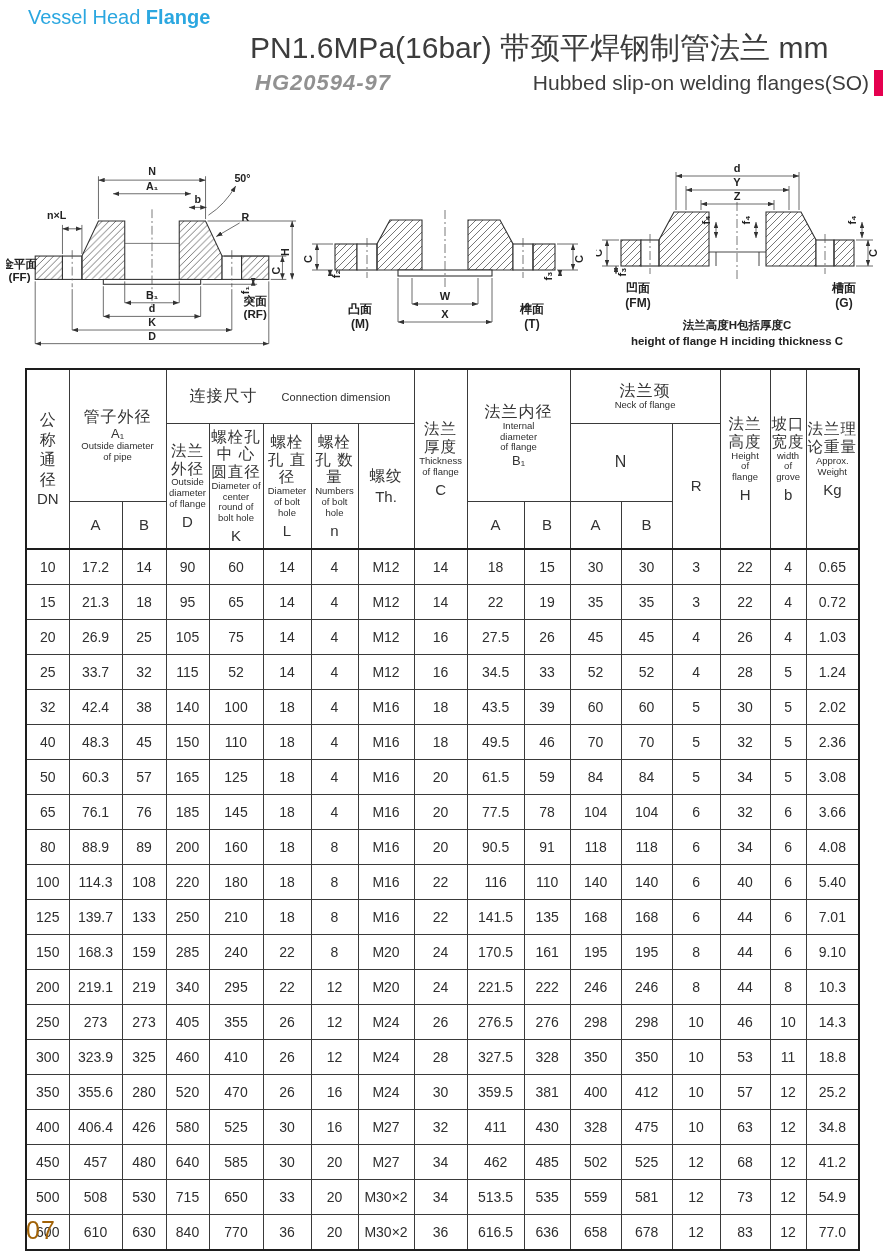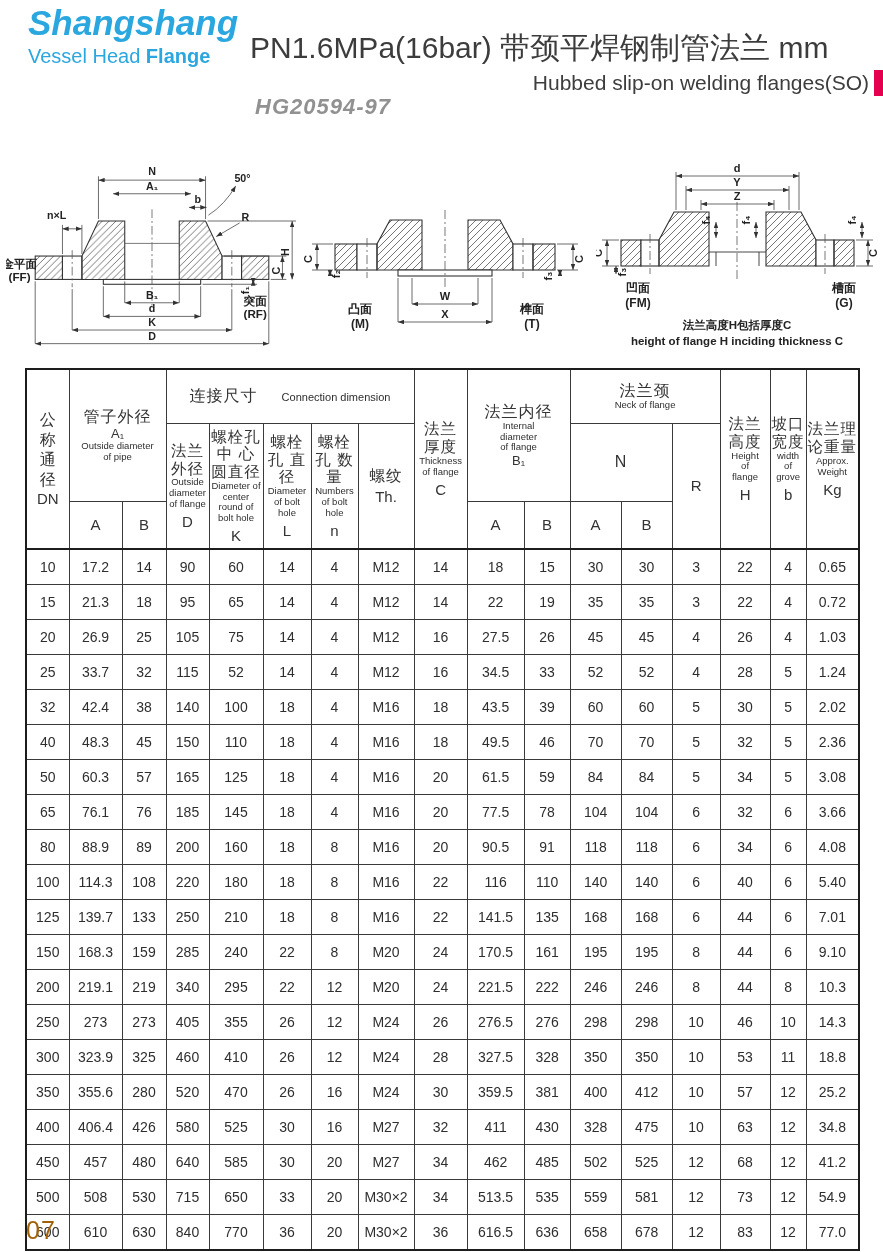--- a/index.html
+++ b/index.html
@@ -6,21 +6,21 @@
   body{
     width:883px;height:1252px;position:relative;background:#fff;
     font-family:"Liberation Sans","DejaVu Sans",sans-serif;color:#333;overflow:hidden;
   }
   
   .logo{position:absolute;left:28px;top:4px;}
   .logo-line1{font-size:35px;font-weight:bold;font-style:italic;color:var(--logo,#2BA7E0);letter-spacing:0px;line-height:1.1;}
   .logo-line2{font-size:20px;color:var(--logo,#2BA7E0);margin-top:2px;}
   .logo-line2 .bold{font-weight:bold;}
   .page-title{position:absolute;left:250px;top:28px;font-size:30px;color:#3c3c3c;letter-spacing:0px;white-space:nowrap;}
-  .standard{position:absolute;left:255px;top:70px;font-size:22px;font-weight:bold;font-style:italic;color:#919191;letter-spacing:1px;margin-top:24px;}
+  .standard{position:absolute;left:255px;top:70px;font-size:22px;font-weight:bold;font-style:italic;color:#919191;letter-spacing:1px;}
   .subtitle{position:absolute;right:14px;top:71px;font-size:21px;color:#3d3d3d;white-space:nowrap;}
   .red-tab{position:absolute;right:0;top:70px;width:9px;height:26px;background:var(--tab,#E5004F);}
   
   .drawings{position:absolute;left:0;top:158px;width:883px;height:205px;}
   .drw{position:absolute;top:0;}
   .drw.left{left:6px;}
   .drw.mid{left:300px;top:14px;}
   .drw.right{left:596px;top:4px;}
   svg text{fill:#222;font-family:"Liberation Sans","DejaVu Sans",sans-serif;}
   .dim{font-size:11px;font-weight:bold;}
@@ -42,21 +42,20 @@
   tbody td{height:34px;font-size:14px;color:#2e2e2e;}
   tbody tr:first-child td{border-top:2.5px solid #1d1d1d;}
   .conn-head{display:flex;align-items:baseline;justify-content:center;gap:24px;}
   
   .page-number{position:absolute;left:26px;top:1216px;font-size:25px;color:#a16207;letter-spacing:1px;}
 </style>
 </head>
 <body>
 
 <div class="logo">
-  <div class="logo-line1">Shangshang</div>
   <div class="logo-line2"><span>Vessel Head </span><span class="bold">Flange</span></div>
 </div>
 <div class="page-title">PN1.6MPa(16bar) 带颈平焊钢制管法兰  mm</div>
 <div class="standard">HG20594-97</div>
 <div class="subtitle">Hubbed slip-on welding flanges(SO)</div>
 <div class="red-tab"></div>
 
 <div class="drawings">
 
   <div class="drw left">

